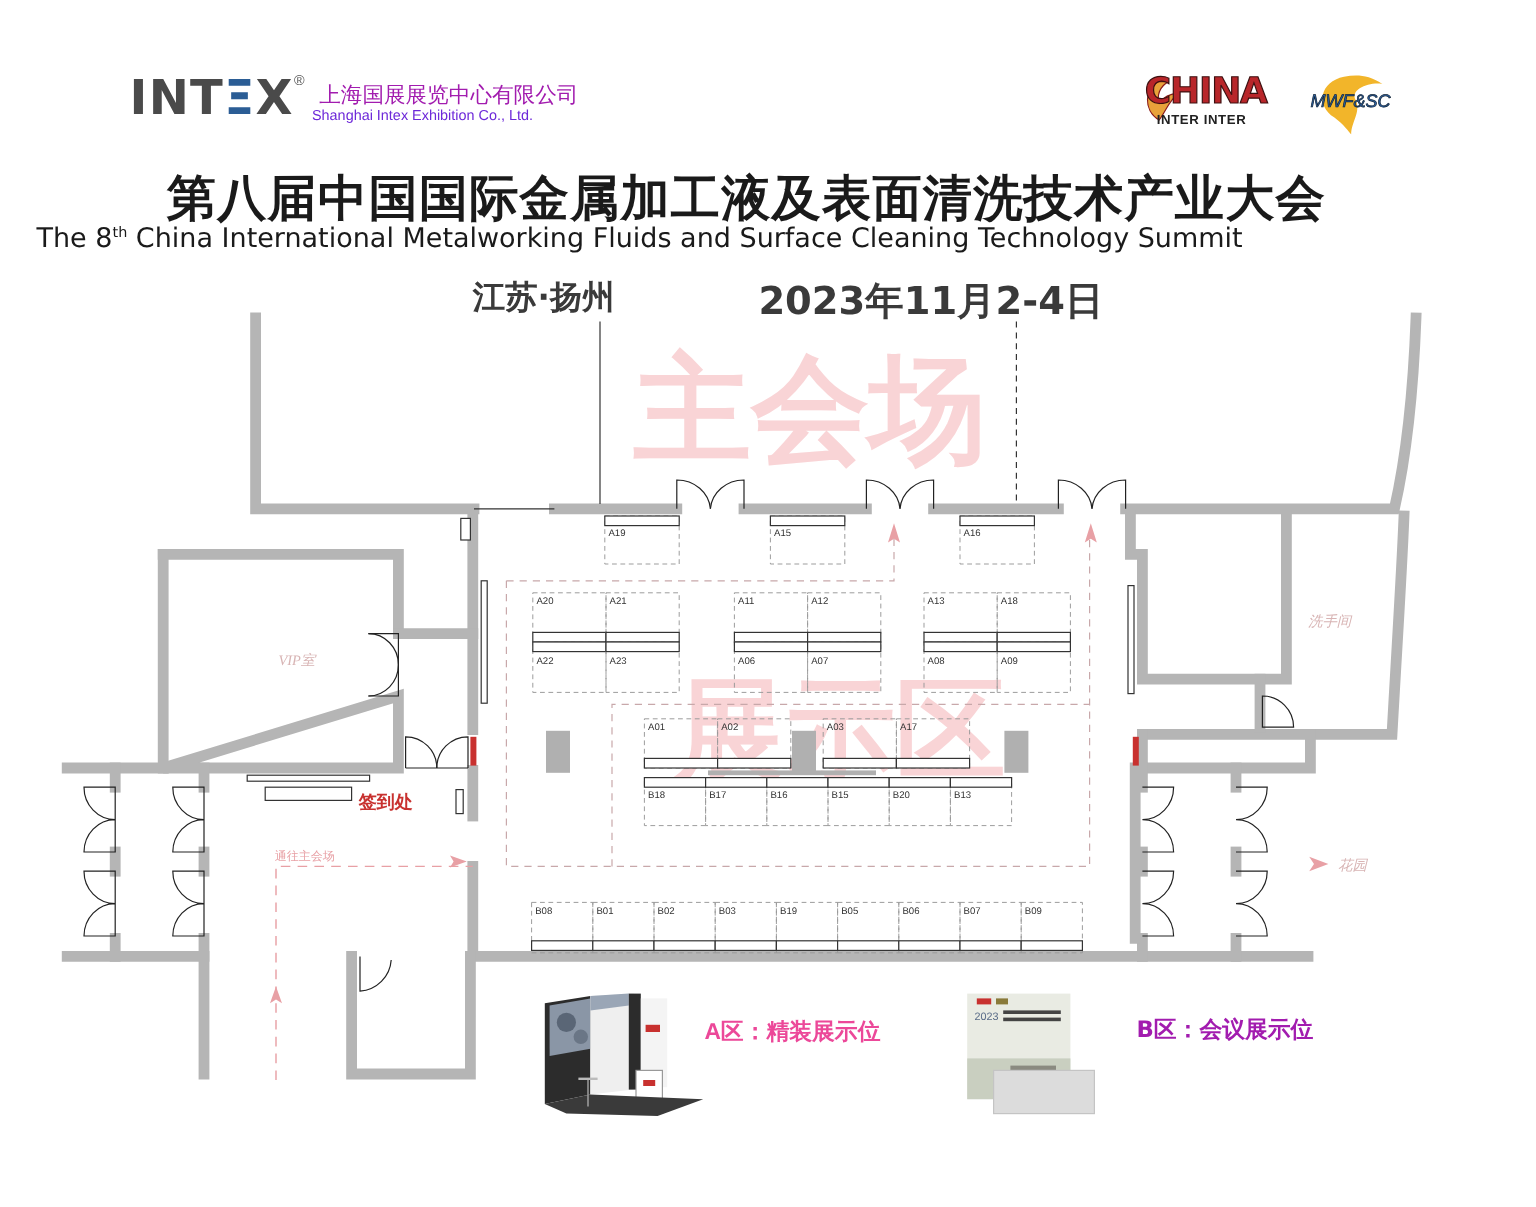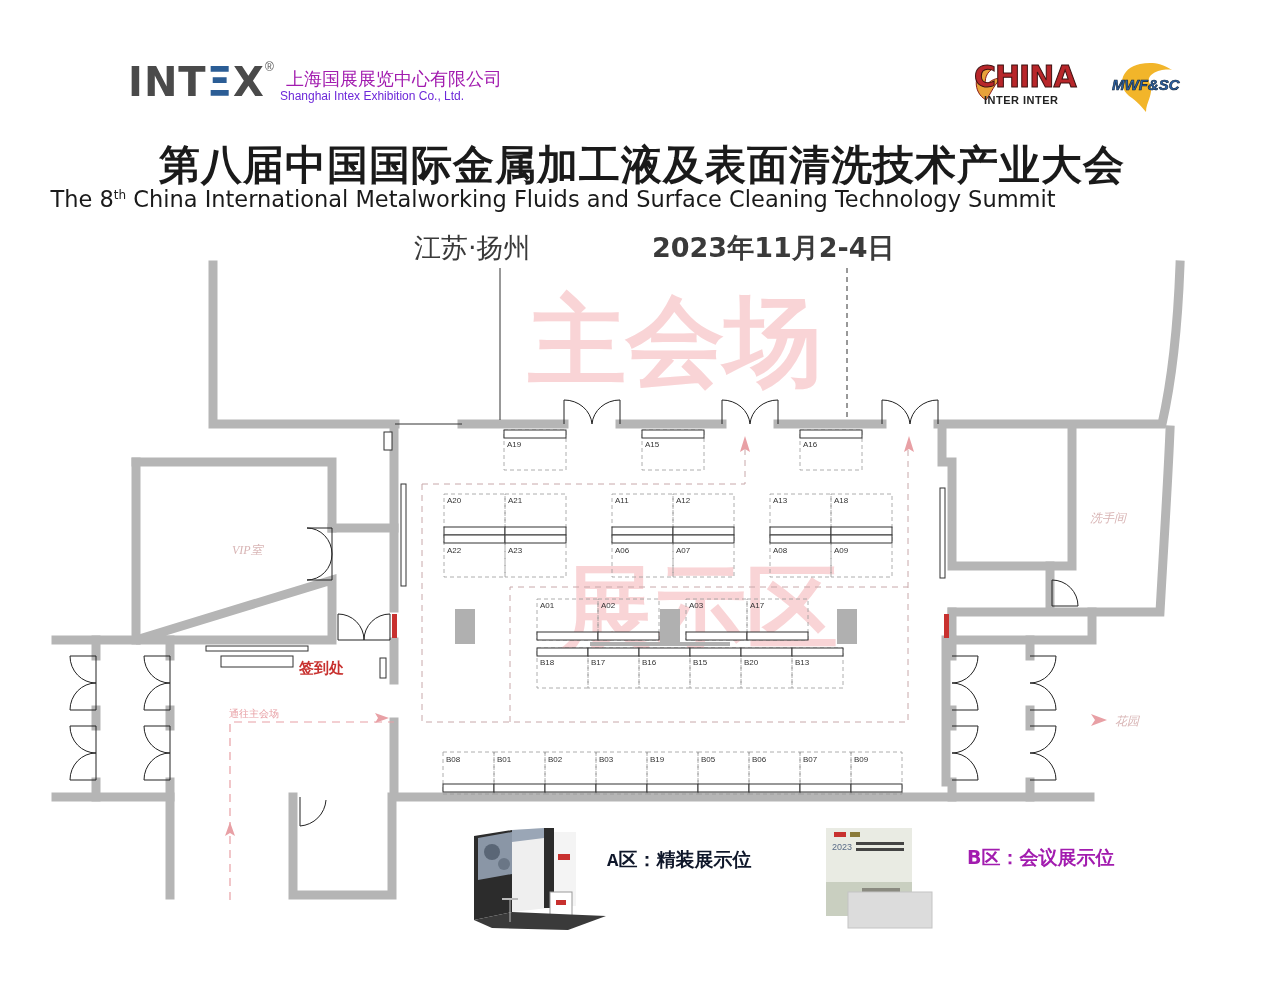--- a/index.html
+++ b/index.html
@@ -1,35 +1,35 @@
 <!DOCTYPE html>
 <html><head>
 <meta charset="utf-8">
 <style>
   html,body{margin:0;padding:0;background:#fff;}
   body{width:1280px;height:1006px;position:relative;overflow:hidden;font-family:"Liberation Sans","DejaVu Sans",sans-serif;}
-  .abs{position:absolute;margin-left:20px;}
+  .abs{position:absolute;}
   .intex-logo{left:108px;top:62px;font-family:"DejaVu Sans",sans-serif;font-weight:bold;font-size:40px;color:#4a4a4a;letter-spacing:1px;line-height:40px;}
   .intex-logo .e{color:#2b5d95;}
   .reg{left:245px;top:60px;font-size:12px;color:#555;}
   .co-cn{left:266px;top:67px;font-size:18px;color:#a21caf;font-family:"DejaVu Sans",sans-serif;}
   .co-en{left:260px;top:89px;font-size:12px;color:#6d28d9;}
   .china-logo{left:952px;top:62px;width:108px;height:48px;}
   .china-text{font-family:"DejaVu Sans",sans-serif;font-weight:bold;font-size:30px;color:#b8262a;letter-spacing:-1px;line-height:30px;-webkit-text-stroke:1px #3a1010;}
   .china-sub{font-size:11px;font-weight:bold;color:#222;letter-spacing:0.5px;margin-left:12px;}
   .mwf-logo{left:1090px;top:62px;width:92px;height:50px;}
-  .mwf-text{position:absolute;left:2px;top:14px;font-weight:bold;font-style:italic;font-size:15px;color:#2b62a8;-webkit-text-stroke:0.6px #123;}
+  .mwf-text{position:absolute;left:2px;top:14px;font-weight:normal;font-style:italic;font-size:15px;color:#2b62a8;-webkit-text-stroke:0.6px #123;}
   .title-cn{left:0;width:1244px;top:138px;text-align:center;font-family:"DejaVu Sans",sans-serif;font-weight:bold;font-size:41px;color:#1a1a1a;letter-spacing:1px;}
   .title-en{left:0;width:1066px;top:186px;text-align:center;font-family:"DejaVu Sans",sans-serif;font-size:22.5px;color:#1a1a1a;}
   .title-en sup{font-size:12px;}
-  .loc{left:394px;top:230px;font-family:"DejaVu Sans",sans-serif;font-weight:normal;font-size:27px;color:#3a3a3a;}
-  .date{left:632px;top:230px;font-family:"DejaVu Sans",sans-serif;font-weight:bold;font-size:27px;color:#3a3a3a;}
+  .loc{left:394px;top:230px;font-family:"DejaVu Sans",sans-serif;font-weight:bold;font-size:27px;color:#3a3a3a;}
+  .date{left:632px;top:230px;font-family:"DejaVu Sans",sans-serif;font-weight:bold;font-size:32px;color:#3a3a3a;}
   svg{position:absolute;left:0;top:0;}
   .booth-label{font-size:8px;fill:#333;font-family:"Liberation Sans",sans-serif;}
-  .legend-a{left:587px;top:847px;font-size:19px;font-weight:bold;color:#0f172a;font-family:Liberation Mono, monospace;}
+  .legend-a{left:587px;top:847px;font-size:19px;font-weight:bold;color:#ec4899;font-family:Liberation Sans, sans-serif;}
   .legend-b{left:947px;top:845px;font-size:19px;font-weight:bold;color:#a21caf;font-family:"DejaVu Sans",sans-serif;}
   .photo-a{left:448px;top:826px;width:140px;height:106px;}
   .photo-b{left:800px;top:822px;width:122px;height:108px;}
 </style>
 </head>
 <body>
 
 <div class="abs intex-logo"><span>INT</span><span class="e">Ξ</span><span>X</span></div>
 <div class="abs reg">®</div>
 <div class="abs co-cn">上海国展展览中心有限公司</div>

